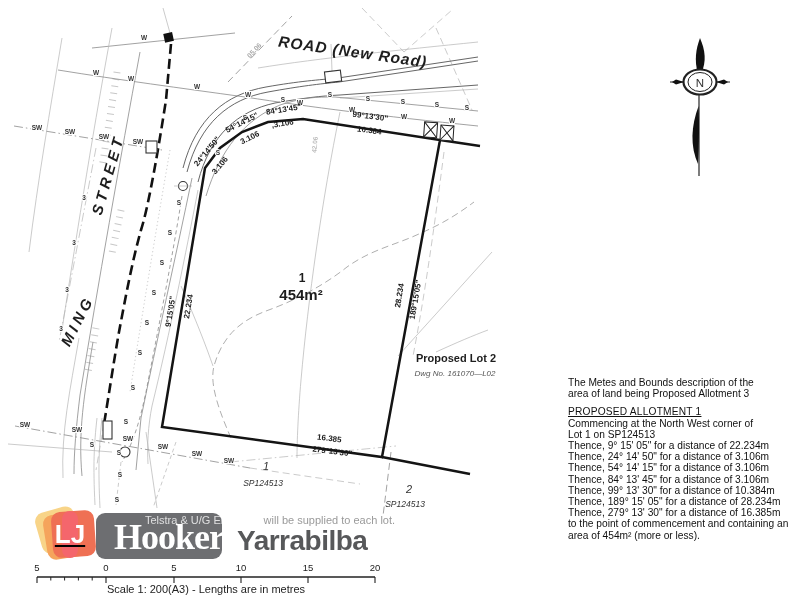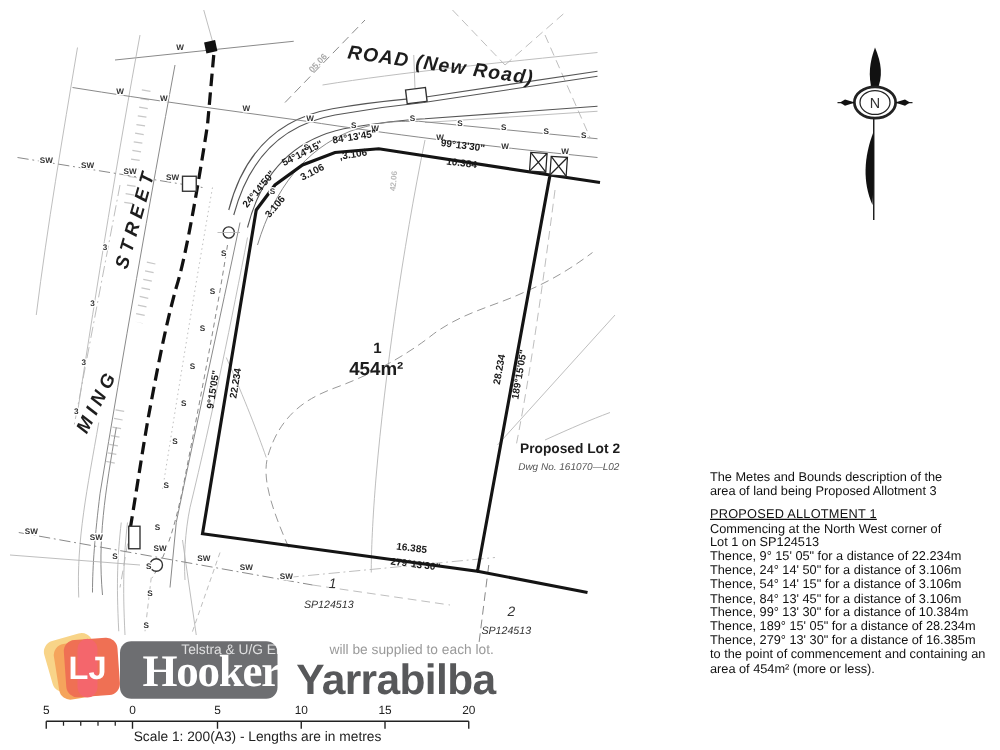--- a/index.html
+++ b/index.html
@@ -42,24 +42,24 @@
   #description .heading{text-decoration:underline;letter-spacing:.2px;}
 
   
   #logo{position:absolute;left:38px;top:509px;width:360px;height:58px;}
   #logo .sq{position:absolute;border-radius:9px;}
   .sq-yellow{left:0;top:7;width:40px;height:42px;background:#F8D488;transform:rotate(-16deg);}
   .sq-orange{left:7px;top:4px;width:42px;height:45px;background:#F5A45C;transform:rotate(-9deg);}
   .sq-redor{left:14px;top:2px;width:43px;height:46px;background:#EF7054;transform:rotate(-4deg);}
   .sq-gray{left:58px;top:4px;width:126px;height:46px;background:#6D6E71;border-radius:8px;}
   .sq-red{left:24px;top:2px;width:16px;height:47px;background:#F4666C;border-radius:10px;
-          display:flex;align-items:center;justify-content:center;}
+          display:flex;align-items:center;justify-content:center;text-decoration:underline;}
   .lj-text{color:#fff;font-weight:700;font-size:26px;}
   .hooker-text{position:absolute;left:76px;top:7px;color:#fff;font-weight:700;font-size:36px;letter-spacing:-1px;font-family:Liberation Serif, serif;}
-  .office-text{position:absolute;left:199px;top:16px;color:#57585A;font-weight:700;font-size:34px;letter-spacing:-.5px;}
+  .office-text{position:absolute;left:199px;top:16px;color:#57585A;font-weight:700;font-size:28px;letter-spacing:-.5px;}
 
   #telstra-note{position:absolute;left:145px;top:514px;font-size:11px;font-weight:500;
                 white-space:nowrap;z-index:5;}
   #telstra-note .on-box{color:rgba(255,255,255,.78);}
   #telstra-note .on-white{color:#9a9a9a;margin-top:24px;}
 </style>
 </head>
 <body>
 
 <div id="page">

